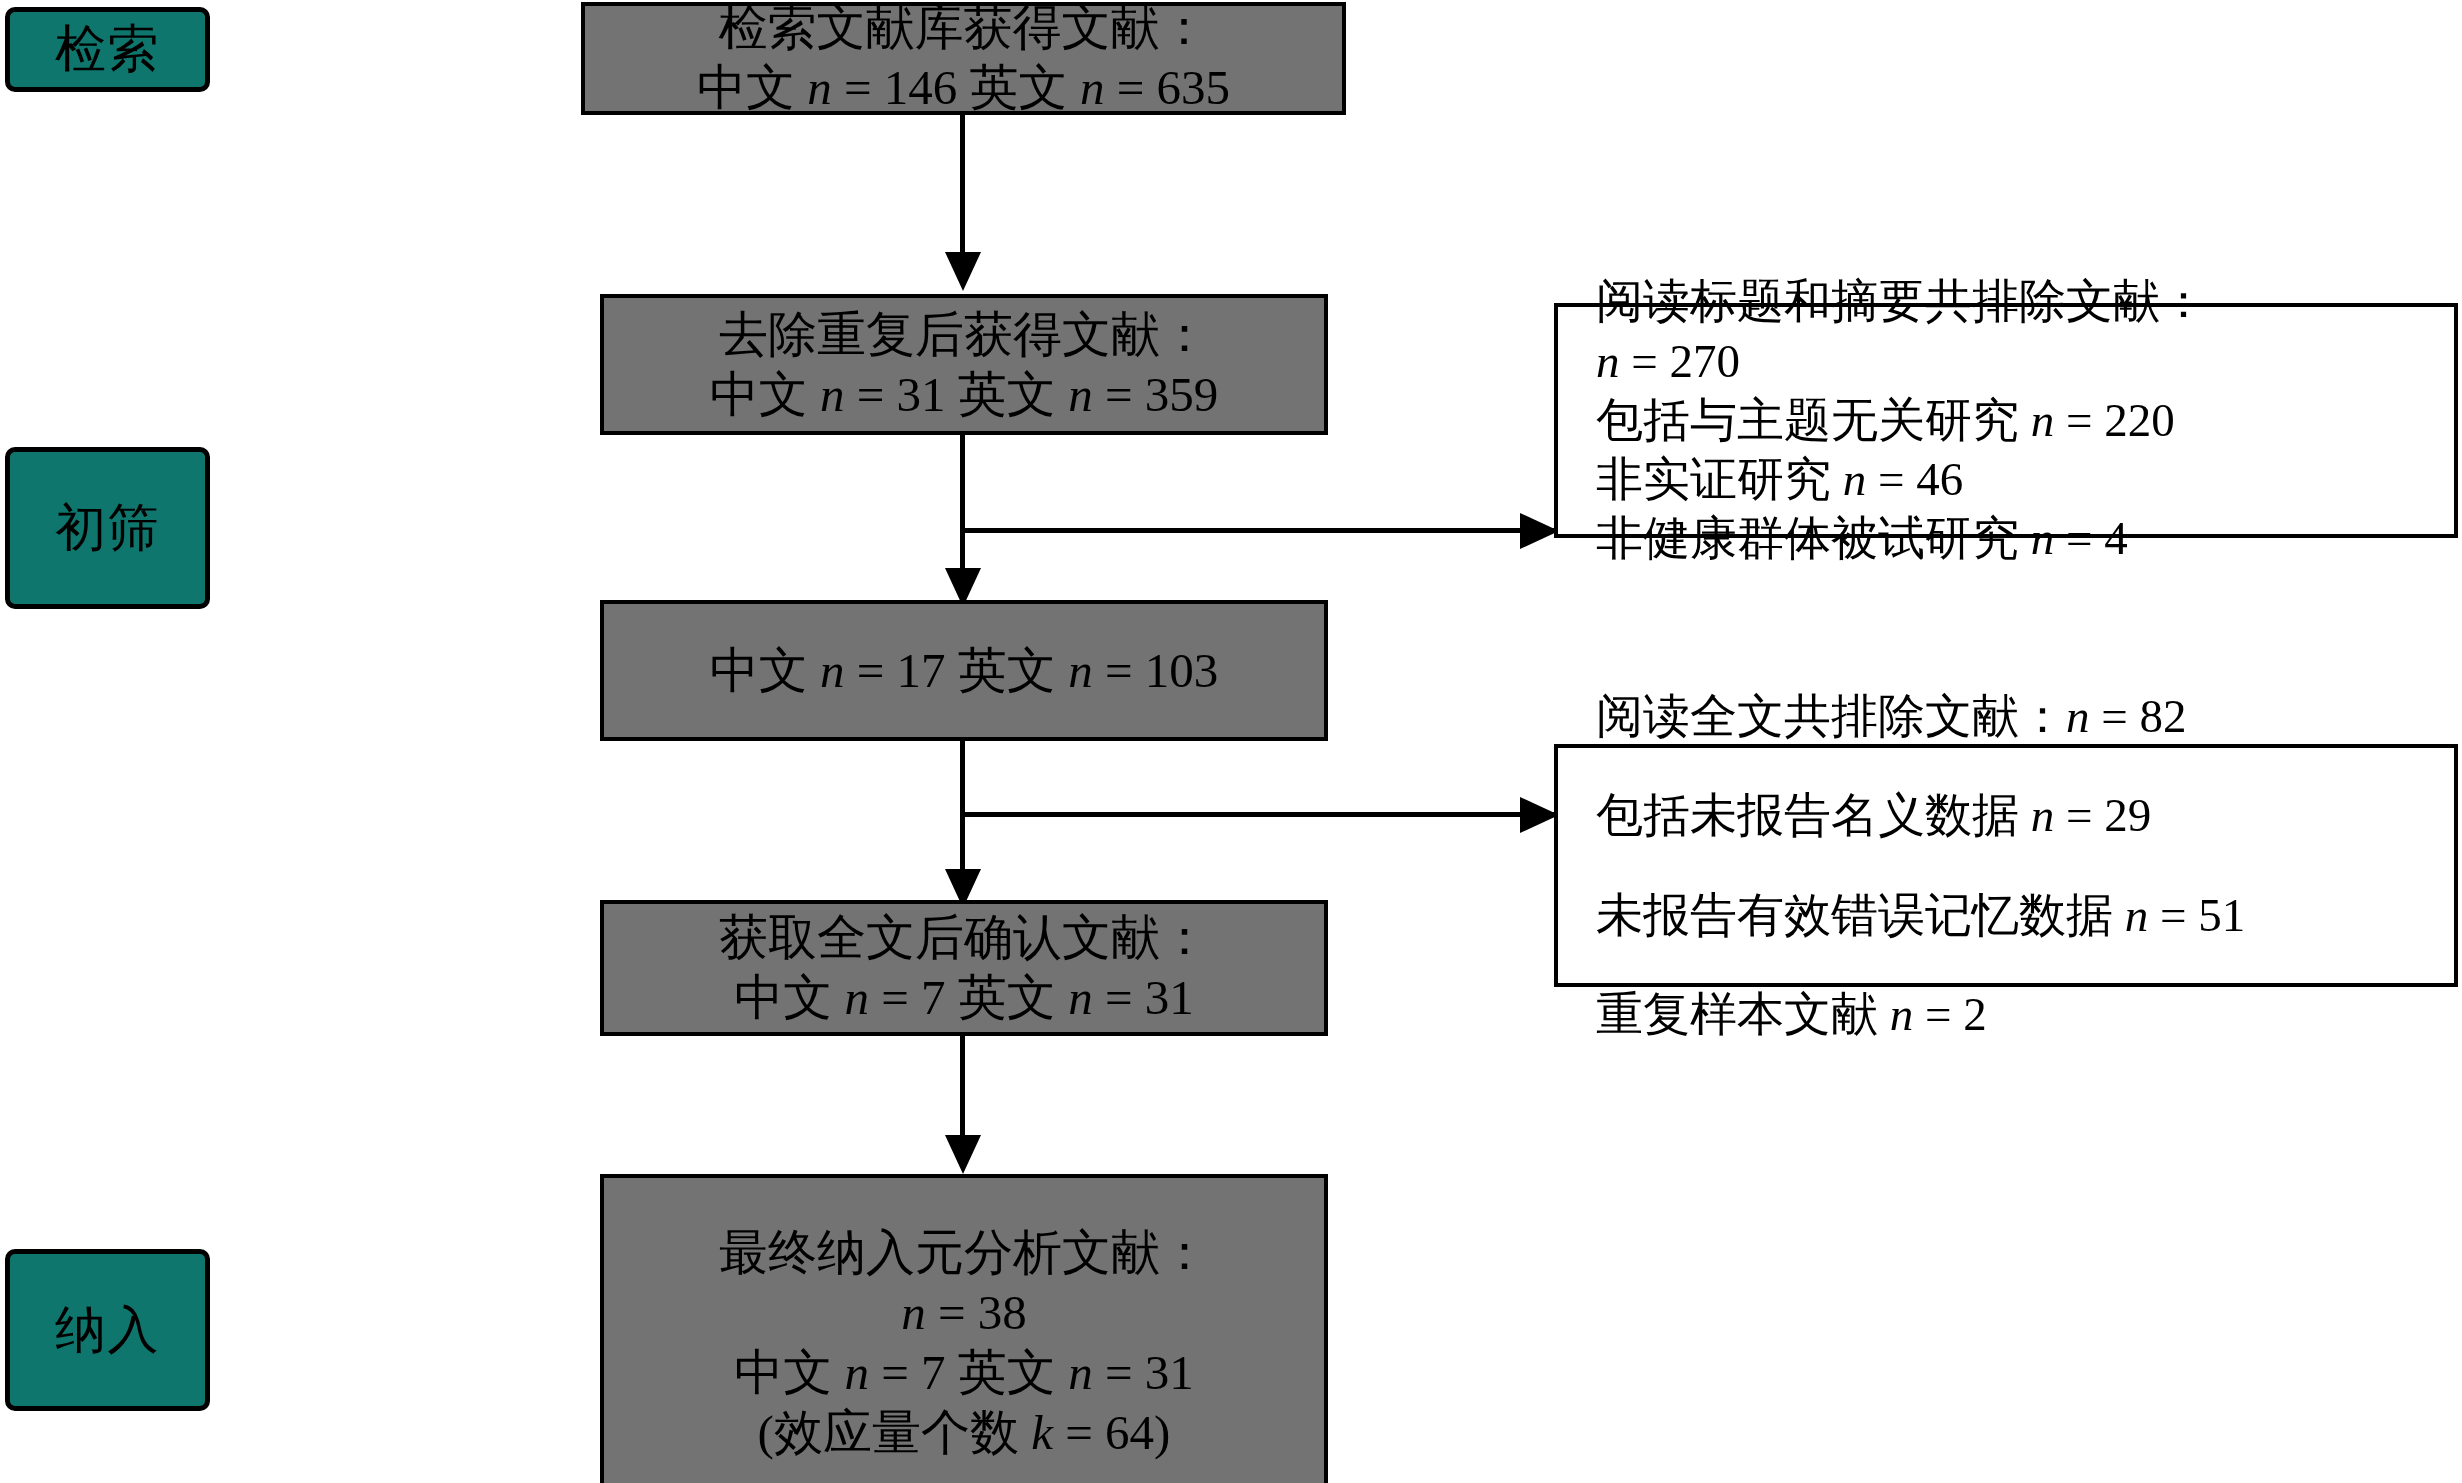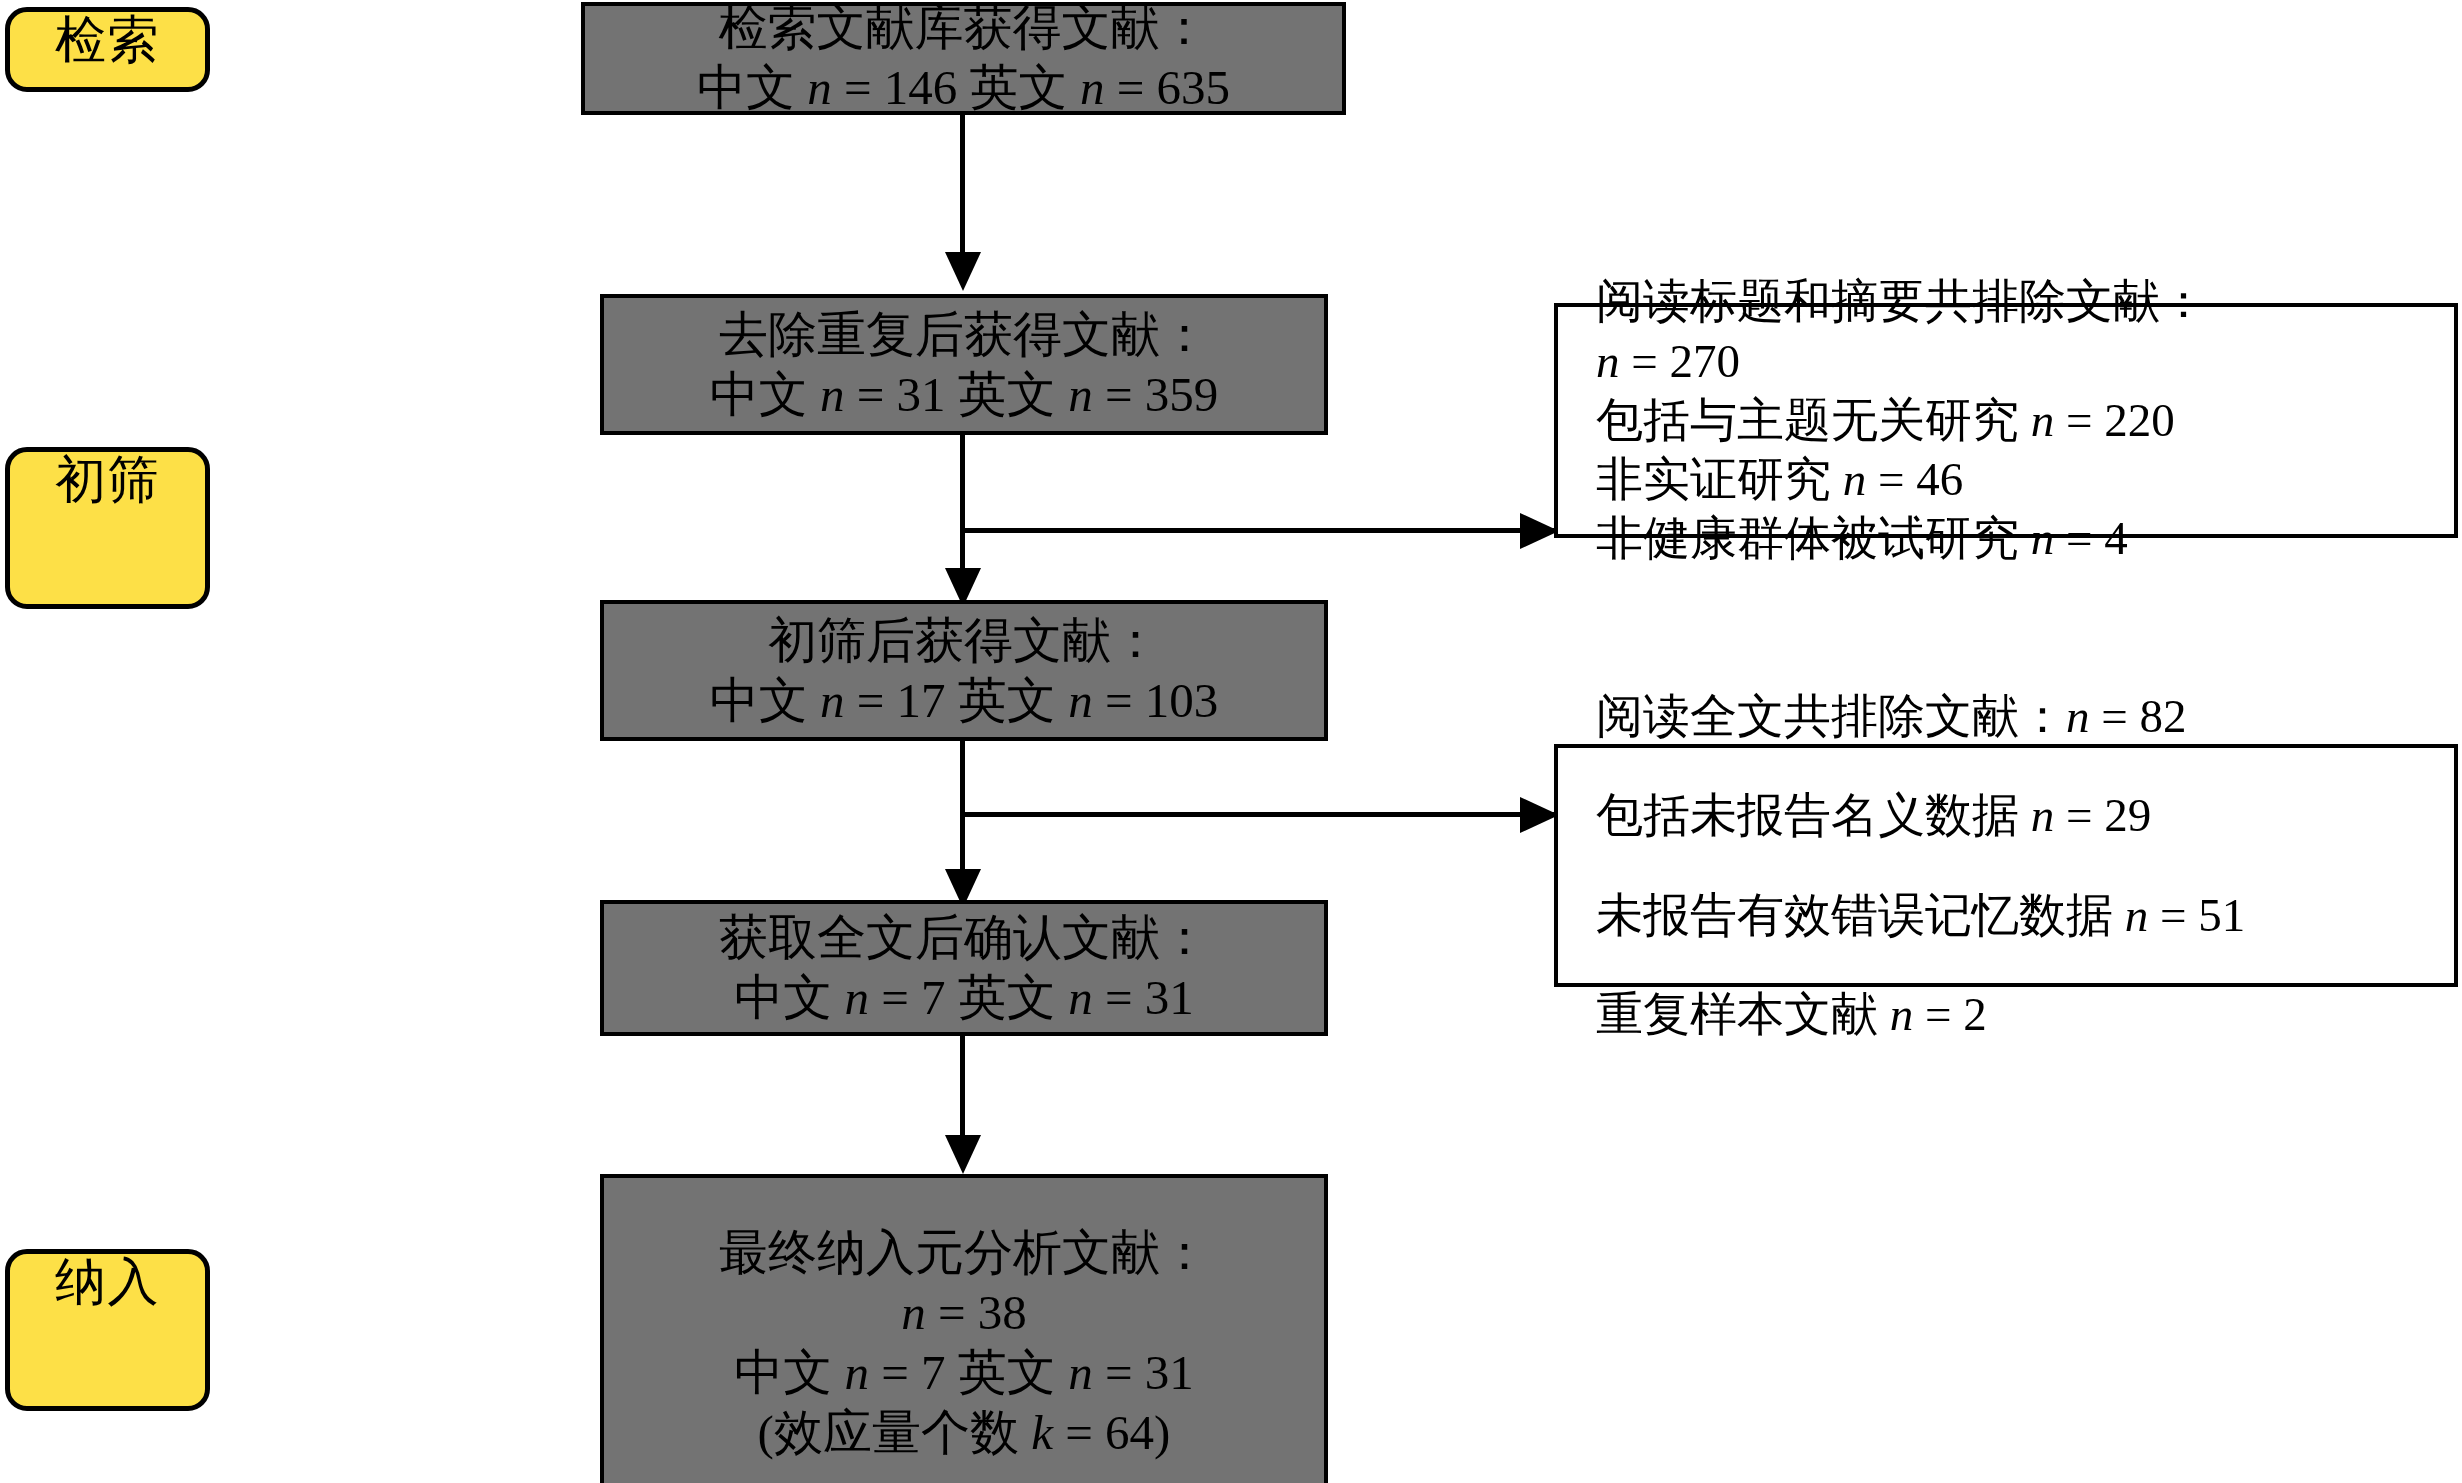--- a/index.html
+++ b/index.html
@@ -15,24 +15,24 @@
     font-family: "Liberation Serif", "DejaVu Serif", serif;
     color: #000000;
     overflow: hidden;
   }
 
   
   .stage-pill {
     position: absolute;
     box-sizing: border-box;
     border: 5.1px solid #000000;
-    border-radius: 22px;
-    background: #fde047;
+    border-radius: 10px;
+    background: #0f766e;
     display: flex;
-    align-items: flex-start;
+    align-items: center;
     justify-content: center;
   }
   .stage-pill .pill-label {
     font-size: 51px;
     line-height: 1.1;
     letter-spacing: 1.7px;
     white-space: nowrap;
   }
 
   
@@ -139,21 +139,20 @@
       <span>中文 </span><span class="mv">n</span><span> = 31 英文 </span><span class="mv">n</span><span> = 359</span>
     </div>
   </div>
 
   <div class="v-line" style="left:960px; top:435px; height:136px;"></div>
   <div class="arrow-down" style="left:945px; top:568px;"></div>
   <div class="h-line" style="left:960px; top:528px; width:597px;"></div>
   <div class="arrow-right" style="left:1520px; top:513px;"></div>
 
   <div class="flow-box" style="left:600px; top:600px; width:728px; height:141px;">
-    <div class="box-line">初筛后获得文献：</div>
     <div class="box-line">
       <span>中文 </span><span class="mv">n</span><span> = 17 英文 </span><span class="mv">n</span><span> = 103</span>
     </div>
   </div>
 
   <div class="v-line" style="left:960px; top:740px; height:132px;"></div>
   <div class="arrow-down" style="left:945px; top:869px;"></div>
   <div class="h-line" style="left:960px; top:812px; width:597px;"></div>
   <div class="arrow-right" style="left:1520px; top:797px;"></div>
 

